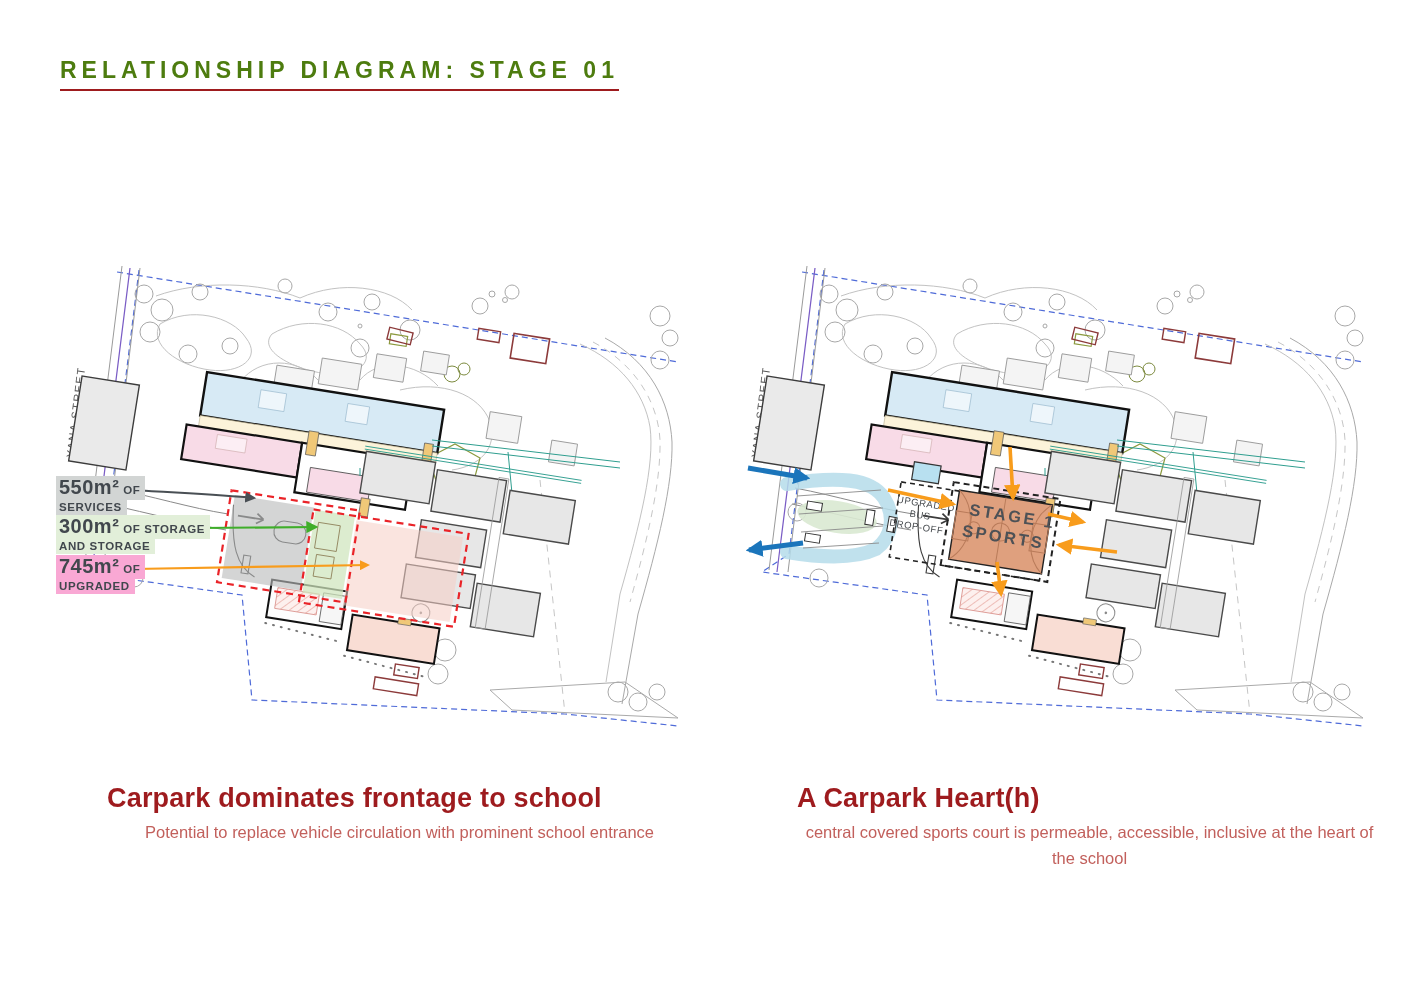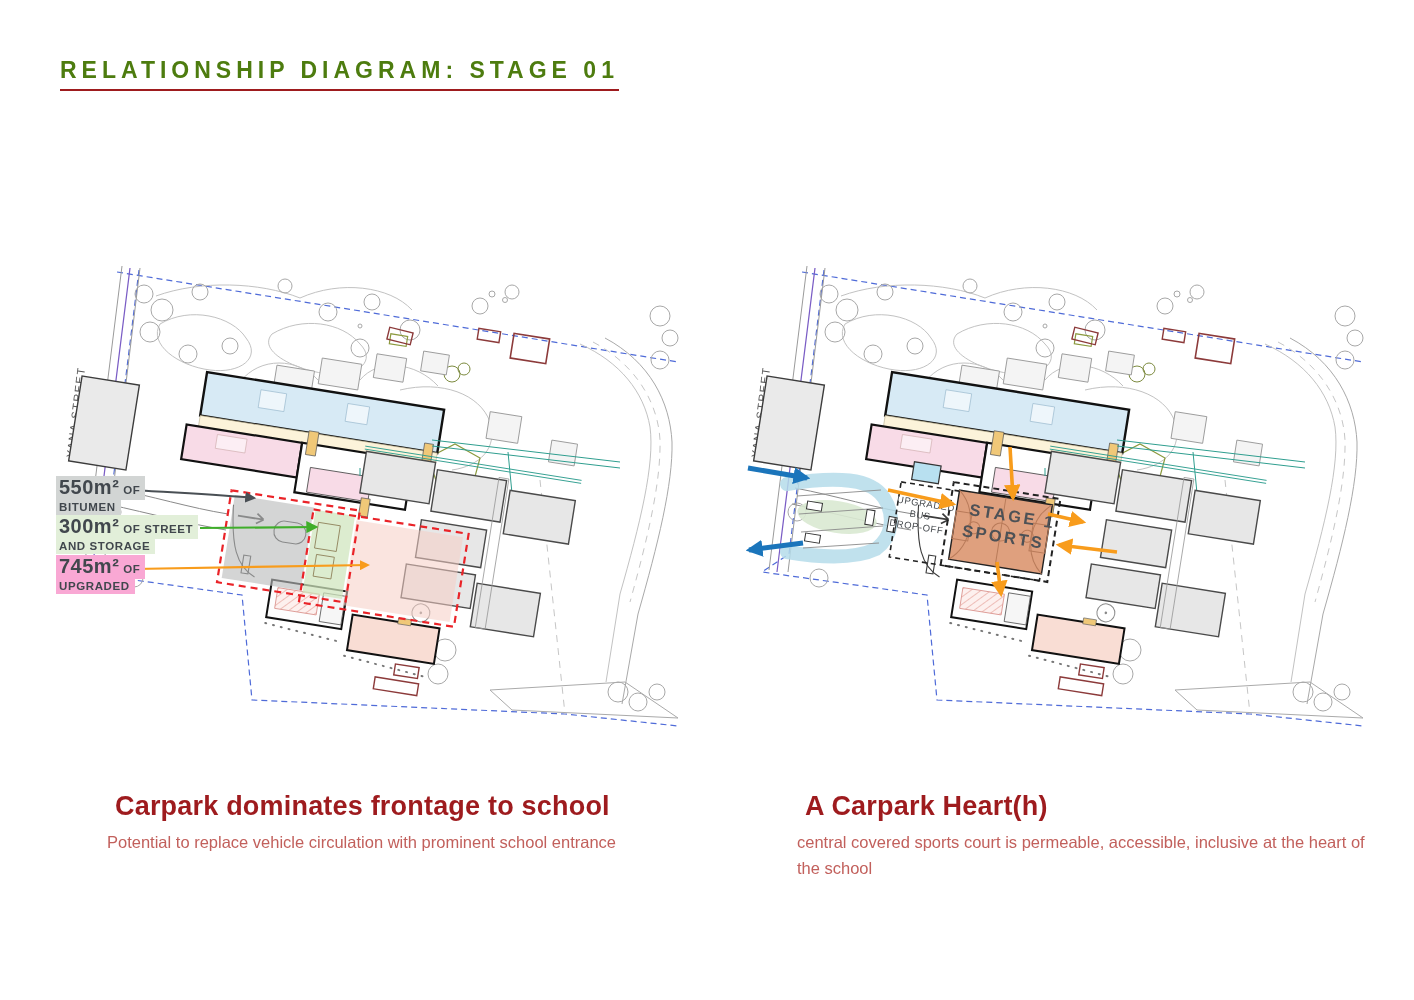--- a/index.html
+++ b/index.html
@@ -17,22 +17,22 @@
   .mlabel .amt{font-size:20px;font-weight:bold;letter-spacing:.5px;}
   .mlabel .sfx{font-size:11.5px;font-weight:bold;letter-spacing:.6px;margin-left:4px;}
   .mlabel .l2{font-size:11.5px;font-weight:bold;letter-spacing:.6px;}
   .bg-gray .l1,.bg-gray .l2{background:#d2d5d4;}
   .bg-green .l1,.bg-green .l2{background:#e2efd9;}
   .bg-cream .l1,.bg-cream .l2{background:#f9a8d4;}
   
   .caption{position:absolute;top:783px;width:585px;}
   .caption-left{left:107px;}
   .caption-right{left:797px;}
-  .caption h2{margin:8px;font-size:27px;font-weight:bold;color:#9e1b1e;letter-spacing:.2px;}
-  .caption p{margin:6px 0 0 0;font-size:16.5px;color:#c2605c;line-height:1.55;}
+  .caption h2{margin:0;font-size:27px;font-weight:bold;color:#9e1b1e;letter-spacing:.2px;}
+  .caption p{margin:6px 0 0 0;font-size:16.5px;color:#c2605c;line-height:1.55;text-align:center;}
   text{font-family:"Liberation Sans",sans-serif;}
 </style>
 </head>
 <body>
 
 <div class="page">
 
   <h1 class="main-title">RELATIONSHIP DIAGRAM: STAGE 01</h1>
 
   <div class="plan plan-left">
@@ -219,26 +219,26 @@
         <path d="M140,266 L256,265" stroke="#3fae2a" stroke-width="2.2" marker-end="url(#mG)"></path>
         <path d="M74,307 L308,303" stroke="#f89c1c" stroke-width="2.2" marker-end="url(#mO)"></path>
       </g>
     </svg>
 
     <div class="mlabel bg-gray" style="top:214px">
       <div class="l1">
           <span class="amt">550m²</span>
           <span class="sfx">OF</span>
         </div>
-      <div class="l2">BITUMEN</div>
+      <div class="l2">SERVICES</div>
     </div>
     <div class="mlabel bg-green" style="top:253px">
       <div class="l1">
           <span class="amt">300m²</span>
-          <span class="sfx">OF STREET</span>
+          <span class="sfx">OF STORAGE</span>
         </div>
       <div class="l2">AND STORAGE</div>
     </div>
     <div class="mlabel bg-cream" style="top:293px">
       <div class="l1">
           <span class="amt">745m²</span>
           <span class="sfx">OF</span>
         </div>
       <div class="l2">UPGRADED</div>
     </div>

